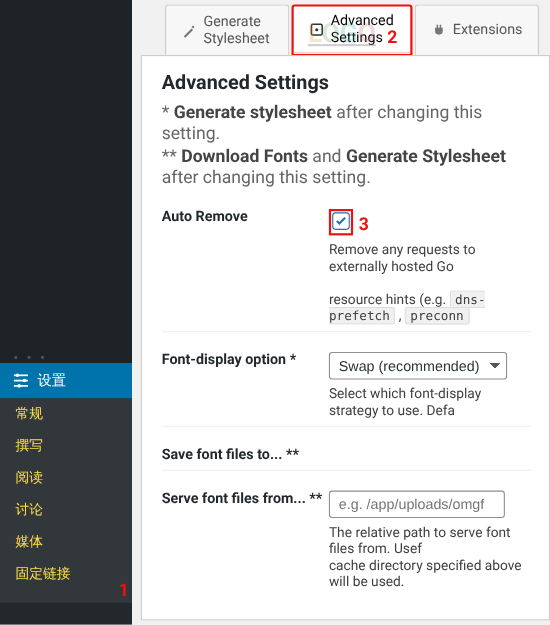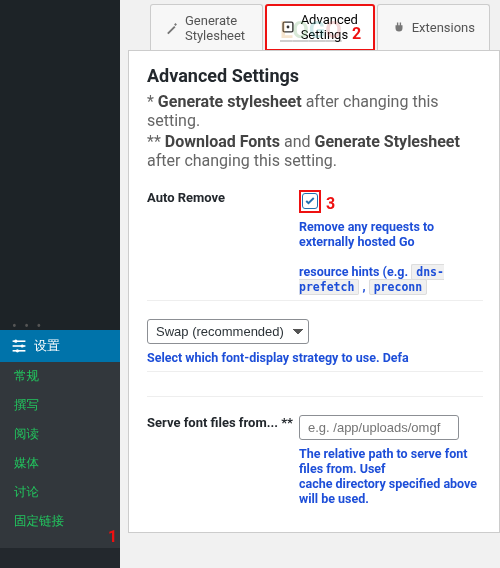--- a/index.html
+++ b/index.html
@@ -6,41 +6,41 @@
   body { font-family: -apple-system, BlinkMacSystemFont, "Segoe UI", Roboto, sans-serif; font-size: 13px; color: #444; background: #f1f1f1; width: 500px; height: 568px; overflow: hidden; position: relative; }
 
   .sidebar { position: absolute; left: 0; top: 0; width: 120px; height: 568px; background: #23282d; color: #eee; }
   .sidebar-spacer { height: 330px; background: #1d2327; }
   .sidebar-dots { color: #555; padding-left: 12px; font-size: 14px; letter-spacing: 2px; }
   .sidebar-item { display: flex; align-items: center; padding: 7px 10px; color: #eee; font-size: 13px; cursor: pointer; }
   .sidebar-item.active-parent { background: #0073aa; color: #fff; position: relative; text-align: right; }
   .sidebar-item.active-parent::after { content:""; position:absolute; right:-8px; top:50%; margin-top:-8px; border:8px solid transparent; border-right-color:#f1f1f1; }
   .sidebar-icon { width: 18px; height: 18px; margin-right: 6px; display: inline-flex; align-items: center; justify-content: center; }
   .sidebar-sub { background: #32373c; }
-  .sidebar-sub .sidebar-item { padding: 6px 10px 6px 14px; font-size: 12.5px; color: #22c55e; }
+  .sidebar-sub .sidebar-item { padding: 6px 10px 6px 14px; font-size: 12.5px; color: #fde047; }
   .annot { position:absolute; color:#e11; font-weight:700; font-size:16px; }
 
   .main { position: absolute; left: 120px; top: 0; right: 0; bottom: 0; background: #f1f1f1; overflow: hidden; }
   .tabs { display: flex; padding: 4px 8px 0 30px; }
   .tab { display: inline-flex; align-items: center; gap: 6px; padding: 6px 14px; border: 1px solid #ccc; border-bottom: none; background: #f7f7f7; color: #555; font-size: 13px; cursor: pointer; border-radius: 3px 3px 0 0; margin-right: 2px; }
   .tab.active { background: #fff; color: #000; position:relative; }
   .tab.active::after{content:"";position:absolute;left:0;right:0;bottom:-1px;height:1px;background:#fff;}
   .tab-icon { width: 14px; height: 14px; }
   .tab.adv { border: 2px solid #e11; }
 
   .panel { background: #fff; border: 1px solid #ccc; margin: 0 0 0 8px; padding: 14px 16px 20px 18px; }
   .panel h2 { font-size: 18px; font-weight: 700; color: #23282d; margin-bottom: 6px; }
   .hint { font-size: 16px; color: #666; margin-bottom: 2px; }
   .hint b { color: #444; }
 
   .row { display: flex; padding: 18px 0 6px 0; border-top: 1px solid #eee; }
   .row:first-of-type { border-top: none; }
   .row-label { width: 152px; font-weight: 700; font-size: 13px; color: #23282d; flex-shrink: 0; }
   .row-field { flex: 1; font-size: 12.5px; color: #555; }
-  .row-field .help { margin-top: 6px; color: #1d4ed8; font-weight: bold; }
+  .row-field .help { margin-top: 6px; color: #404040; }
   .chk { width: 16px; height: 16px; border: 1px solid #7e8993; border-radius: 3px; display:inline-flex; align-items:center; justify-content:center; background:#fff; }
   .chk.checked { border-color:#2271b1; }
   .chk.checked svg { display:block; }
   .chk svg { display:none; }
   .chk-hl { border: 2px solid #e11; padding:1px; display:inline-block; }
 
   select, input[type=text] { border: 1px solid #8c8f94; border-radius: 3px; padding: 4px 8px; font-size: 13px; color: #2c3338; background:#fff; }
   select { padding-right: 24px; appearance:none; background-image: linear-gradient(45deg, transparent 50%, #555 50%), linear-gradient(-45deg, transparent 50%, #555 50%); background-position: right 10px center, right 5px center; background-size: 5px 5px; background-repeat:no-repeat; }
   input[type=text] { width: 160px; }
   code { background: #f0f0f0; border:1px solid #ddd; border-radius:2px; padding: 0 4px; font-size: 11.5px; font-family: Consolas, monospace; }
@@ -73,24 +73,24 @@
     <div class="sidebar-item">
         <span>常规</span>
       </div>
     <div class="sidebar-item">
         <span>撰写</span>
       </div>
     <div class="sidebar-item">
         <span>阅读</span>
       </div>
     <div class="sidebar-item">
-        <span>媒体</span>
+        <span>讨论</span>
       </div>
     <div class="sidebar-item">
-        <span>讨论</span>
+        <span>媒体</span>
       </div>
     <div class="sidebar-item">
         <span>固定链接</span>
       </div>
     <div class="sidebar-item"></div>
 
   </div>
   <span class="annot" style="left:108px;top:527px">1</span>
 </div>
 
@@ -136,27 +136,29 @@
         <span class="annot" style="position:relative;left:2px;top:2px">3</span>
         <div class="help">
           <span>Remove any requests to externally hosted Go</span><br>
           <br>
           <span>resource hints (e.g. </span><code>dns-prefetch</code> , <code>preconn</code>
         </div>
       </div>
     </div>
 
     <div class="row">
+      <div class="row-label">Font-display option *</div>
       <div class="row-field">
         <select><option>Swap (recommended)</option></select>
         <div class="help">Select which font-display strategy to use. Defa</div>
       </div>
     </div>
 
     <div class="row">
+      <div class="row-label">Save font files to... **</div>
     </div>
 
     <div class="row">
       <div class="row-label">Serve font files from... **</div>
       <div class="row-field">
         <input type="text" placeholder="e.g. /app/uploads/omgf" style="">
         <div class="help">
           <span>The relative path to serve font files from. Usef</span><br>
           <span>cache directory specified above will be used.</span>
         </div>

